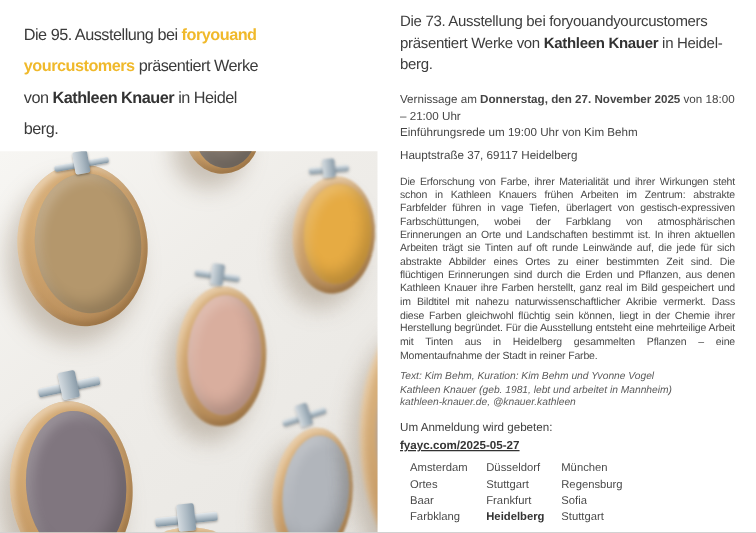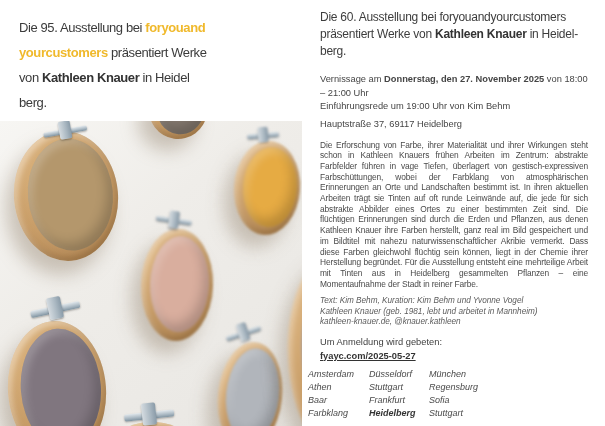--- a/index.html
+++ b/index.html
@@ -33,21 +33,21 @@
   
   .right-col{position:absolute;left:320px;top:9px;width:268px;color:#474747;}
   .r-heading{font-size:12px;line-height:17px;letter-spacing:-0.25px;color:#3d3d3d;font-weight:400;margin:0 0 13px 0;}
   .r-heading b{color:#333;}
   .vernissage{font-size:9.3px;line-height:13.5px;margin:0;color:#454545;}
   .address{font-size:9.3px;line-height:13px;margin:4px 0 0 0;color:#454545;}
   .body-par{font-size:8.4px;line-height:10.7px;letter-spacing:-0.12px;text-align:justify;margin:9px 0 0 0;color:#4a4a4a;}
   .credits{font-size:8.2px;line-height:10.3px;font-style:italic;color:#5c5c5c;margin-top:7px;}
   .signup{font-size:9.3px;line-height:12.5px;margin-top:9px;color:#3f3f3f;}
   .signup a{display:inline-block;font-weight:700;color:#333;text-decoration:underline;margin-top:1px;}
-  .cities{position:absolute;left:308px;top:368px;display:flex;font-size:9px;line-height:13px;color:#4a4a4a;font-style:italic;}
+  .cities{position:absolute;left:328px;top:368px;display:flex;font-size:9px;line-height:13px;color:#4a4a4a;}
   .cities .col{width:61px;} .cities .col+.col{width:60px;} .cities .col:nth-child(3){width:59px;} .cities .col:nth-child(4){width:58px;}
   .cities .bold{font-weight:700;color:#333;}
 </style>
 </head>
 <body>
 
 <div class="page">
 
   <h1 class="left-heading"><span>Die 95. Ausstellung bei </span><span class="brand">foryouand</span><br><span class="brand">yourcustomers</span><span> präsentiert Werke</span><br><span>von </span><span class="name">Kathleen Knauer</span><span> in Heidel</span><br><span>berg.</span></h1>
 
@@ -102,21 +102,21 @@
     </div>
 
     <div class="clamp" style="left:130px;top:282px;width:38px;height:22px;transform:rotate(-6deg);">
       <div class="screw"></div>
         <div class="plate"></div>
     </div>
     <div class="woodarc" style="left:122px;top:301px;width:60px;height:26px;"></div>
   </div>
 
   <div class="right-col">
-    <p class="r-heading"><span>Die 60. Ausstellung bei foryouandyourcustomers präsentiert Werke von </span><b>Kathleen Knauer</b><span> in Heidel­berg.</span></p>
+    <p class="r-heading"><span>Die 73. Ausstellung bei foryouandyourcustomers präsentiert Werke von </span><b>Kathleen Knauer</b><span> in Heidel­berg.</span></p>
 
     <p class="vernissage"><span>Vernissage am </span><b>Donnerstag, den 27. November 2025</b><span> von 18:00 – 21:00 Uhr</span><br><span>Einführungsrede um 19:00 Uhr von Kim Behm</span></p>
 
     <p class="address">Hauptstraße 37, 69117 Heidelberg</p>
 
     <p class="body-par">Die Erforschung von Farbe, ihrer Materialität und ihrer Wirkungen steht schon in Kathleen Knauers frühen Arbeiten im Zentrum: abstrakte Farbfelder führen in vage Tiefen, überlagert von gestisch-expressiven Farbschüttungen, wobei der Farbklang von atmosphärischen Erinnerungen an Orte und Landschaften bestimmt ist. In ihren aktuellen Arbeiten trägt sie Tinten auf oft runde Leinwände auf, die jede für sich abstrakte Abbilder eines Ortes zu einer bestimmten Zeit sind. Die flüchtigen Erinnerungen sind durch die Erden und Pflanzen, aus denen Kathleen Knauer ihre Farben herstellt, ganz real im Bild gespeichert und im Bildtitel mit nahezu naturwissenschaftlicher Akribie vermerkt. Dass diese Farben gleichwohl flüchtig sein können, liegt in der Chemie ihrer Herstellung begründet. Für die Ausstellung entsteht eine mehrteilige Arbeit mit Tinten aus in Heidelberg gesammelten Pflanzen – eine Momentaufnahme der Stadt in reiner Farbe.</p>
 
     <div class="credits">
       <div>Text: Kim Behm, Kuration: Kim Behm und Yvonne Vogel</div>
       <div>Kathleen Knauer (geb. 1981, lebt und arbeitet in Mannheim)</div>
@@ -125,21 +125,21 @@
 
     <div class="signup">
       <span>Um Anmeldung wird gebeten:</span><br>
       <a href="#">fyayc.com/2025-05-27</a>
     </div>
   </div>
 
   <div class="cities">
     <div class="col">
       <div>Amsterdam</div>
-      <div>Athen</div>
+      <div>Ortes</div>
       <div>Baar</div>
       <div>Farbklang</div>
     </div>
     <div class="col">
       <div>Düsseldorf</div>
       <div>Stuttgart</div>
       <div>Frankfurt</div>
       <div class="bold">Heidelberg</div>
     </div>
     <div class="col">

